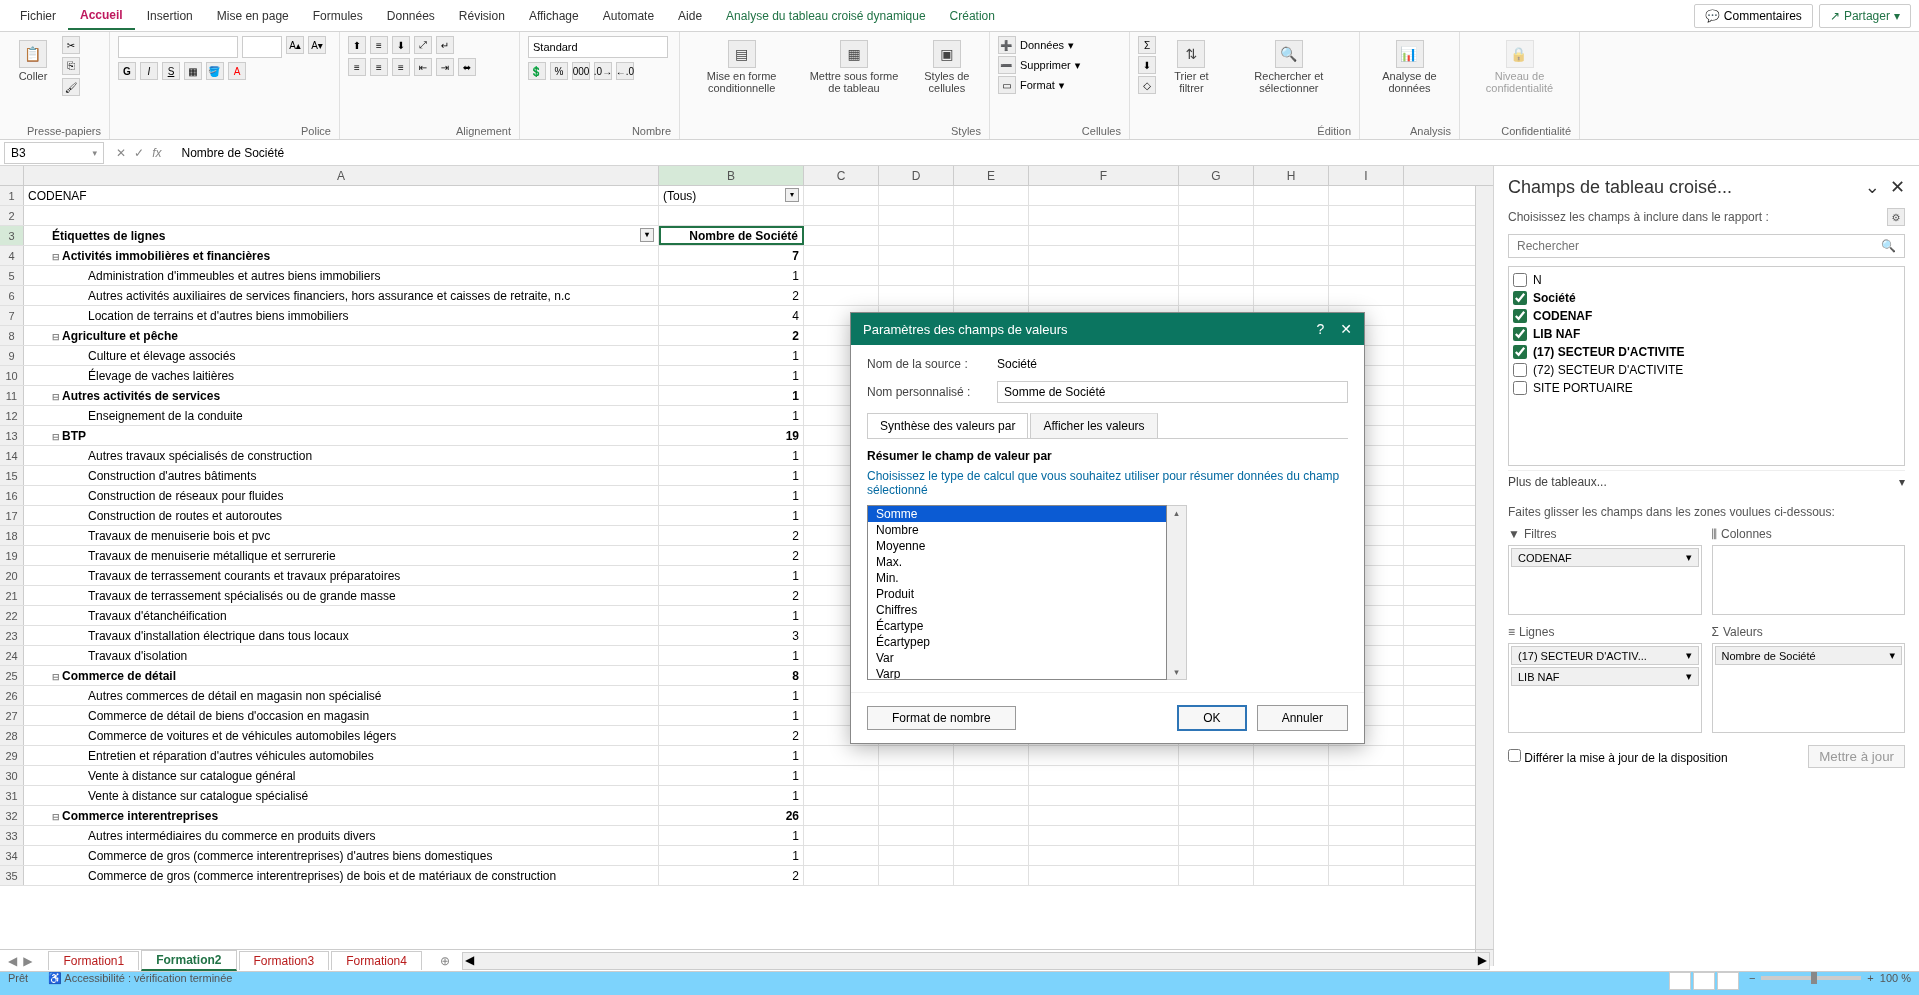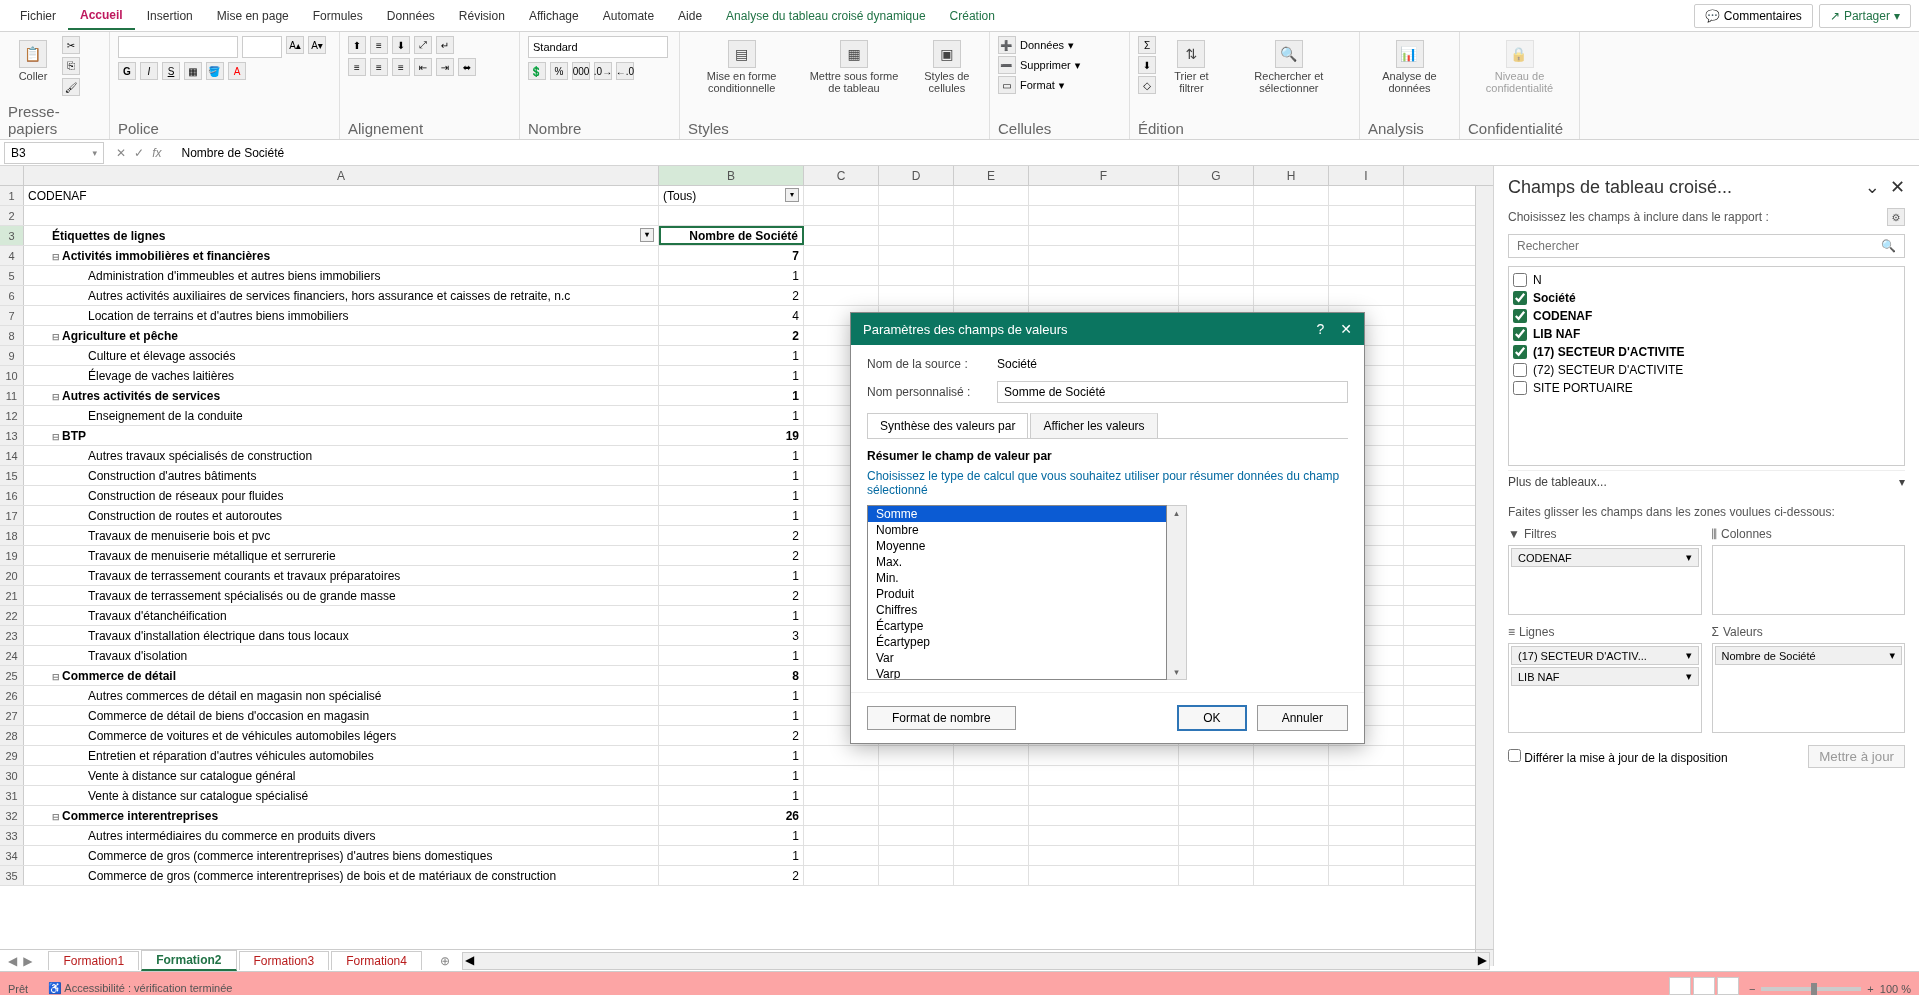--- a/index.html
+++ b/index.html
@@ -10,21 +10,21 @@
 .menubar .tab { padding: 6px 12px; cursor: pointer; color: #333; }
 .menubar .tab.active { color: #be185d; font-weight: 600; border-bottom: 2px solid #217346; }
 .menubar .tab.green { color: #217346; }
 .menubar .spacer { flex: 1; }
 .menubar .right-btn { padding: 4px 10px; border: 1px solid #ccc; margin-left: 6px; border-radius: 2px; display: flex; align-items: center; gap: 4px; }
 
 
 .ribbon { display: flex; height: 108px; border-bottom: 1px solid #d4d4d4; background: #fafafa; }
 .ribbon-group { border-right: 1px solid #e0e0e0; padding: 4px 8px 2px; display: flex; flex-direction: column; justify-content: space-between; }
 .ribbon-group .controls { display: flex; align-items: flex-start; gap: 4px; flex: 1; }
-.ribbon-group .label { text-align: left; font-size: 15px; color: #666; padding-top: 2px; }
+.ribbon-group .label { text-align: right; font-size: 11px; color: #666; padding-top: 2px; }
 .ribbon-btn { padding: 4px; display: flex; flex-direction: column; align-items: center; gap: 2px; font-size: 11px; color: #444; min-width: 50px; }
 .ribbon-btn.large { font-size: 11px; }
 .icon-box { width: 28px; height: 28px; background: #eee; border: 1px solid #ccc; display: flex; align-items: center; justify-content: center; font-size: 14px; }
 .icon-sm { width: 18px; height: 18px; background: #eee; border: 1px solid #ccc; display: inline-flex; align-items: center; justify-content: center; font-size: 10px; }
 .font-select { width: 120px; height: 22px; border: 1px solid #ccc; font-size: 11px; padding: 0 4px; }
 .font-size-select { width: 40px; height: 22px; border: 1px solid #ccc; font-size: 11px; padding: 0 4px; }
 
 
 .formula-row { display: flex; align-items: center; height: 26px; border-bottom: 1px solid #d4d4d4; }
 .name-box { width: 100px; border: 1px solid #ccc; height: 22px; margin-left: 4px; padding: 0 6px; display: flex; align-items: center; justify-content: space-between; }
@@ -106,21 +106,21 @@
 .dlg-list-scroll { width: 20px; background: #f0f0f0; border: 1px solid #ccc; border-left: none; display:flex; flex-direction:column; justify-content:space-between; align-items:center; font-size:9px; color:#666; padding:2px 0;}
 .dlg-list .opt { padding: 1px 8px; }
 .dlg-list .opt.sel { background: #0b5bd3; color: #fff; }
 .dlg-buttons { display: flex; justify-content: space-between; align-items: center; padding: 12px 16px; border-top: 1px solid #eee; }
 .dlg-buttons .left { }
 .dlg-buttons .right { display: flex; gap: 10px; }
 .dlg-btn { padding: 4px 24px; border: 1px solid #999; background: #f7f7f7; font-size: 12px; }
 .dlg-btn.primary { border: 2px solid #2e75b6; }
 
 
-.statusbar { position:absolute; bottom:0; left:0; right:0; display: flex; align-items: flex-end; height: 24px; border-top: 1px solid #ccc; padding: 0 8px; font-size: 11px; color: #555; background:#fca5a5;}
+.statusbar { position:absolute; bottom:0; left:0; right:0; display: flex; align-items: flex-start; height: 24px; border-top: 1px solid #ccc; padding: 0 8px; font-size: 11px; color: #555; background:#7dd3fc;}
 .statusbar .spacer { flex: 1; }
 .view-btns { display: flex; gap: 2px; margin-right: 10px; }
 .view-btn { width: 22px; height: 18px; border: 1px solid #ccc; background: #fff; }
 .zoom { display: flex; align-items: center; gap: 6px; }
 .zoom-slider { width: 100px; height: 4px; background: #ccc; position: relative; }
 .zoom-slider::after { content: ''; position: absolute; left: 50%; top: -4px; width: 6px; height: 12px; background: #888; }
 </style>
 </head>
 <body>
 

